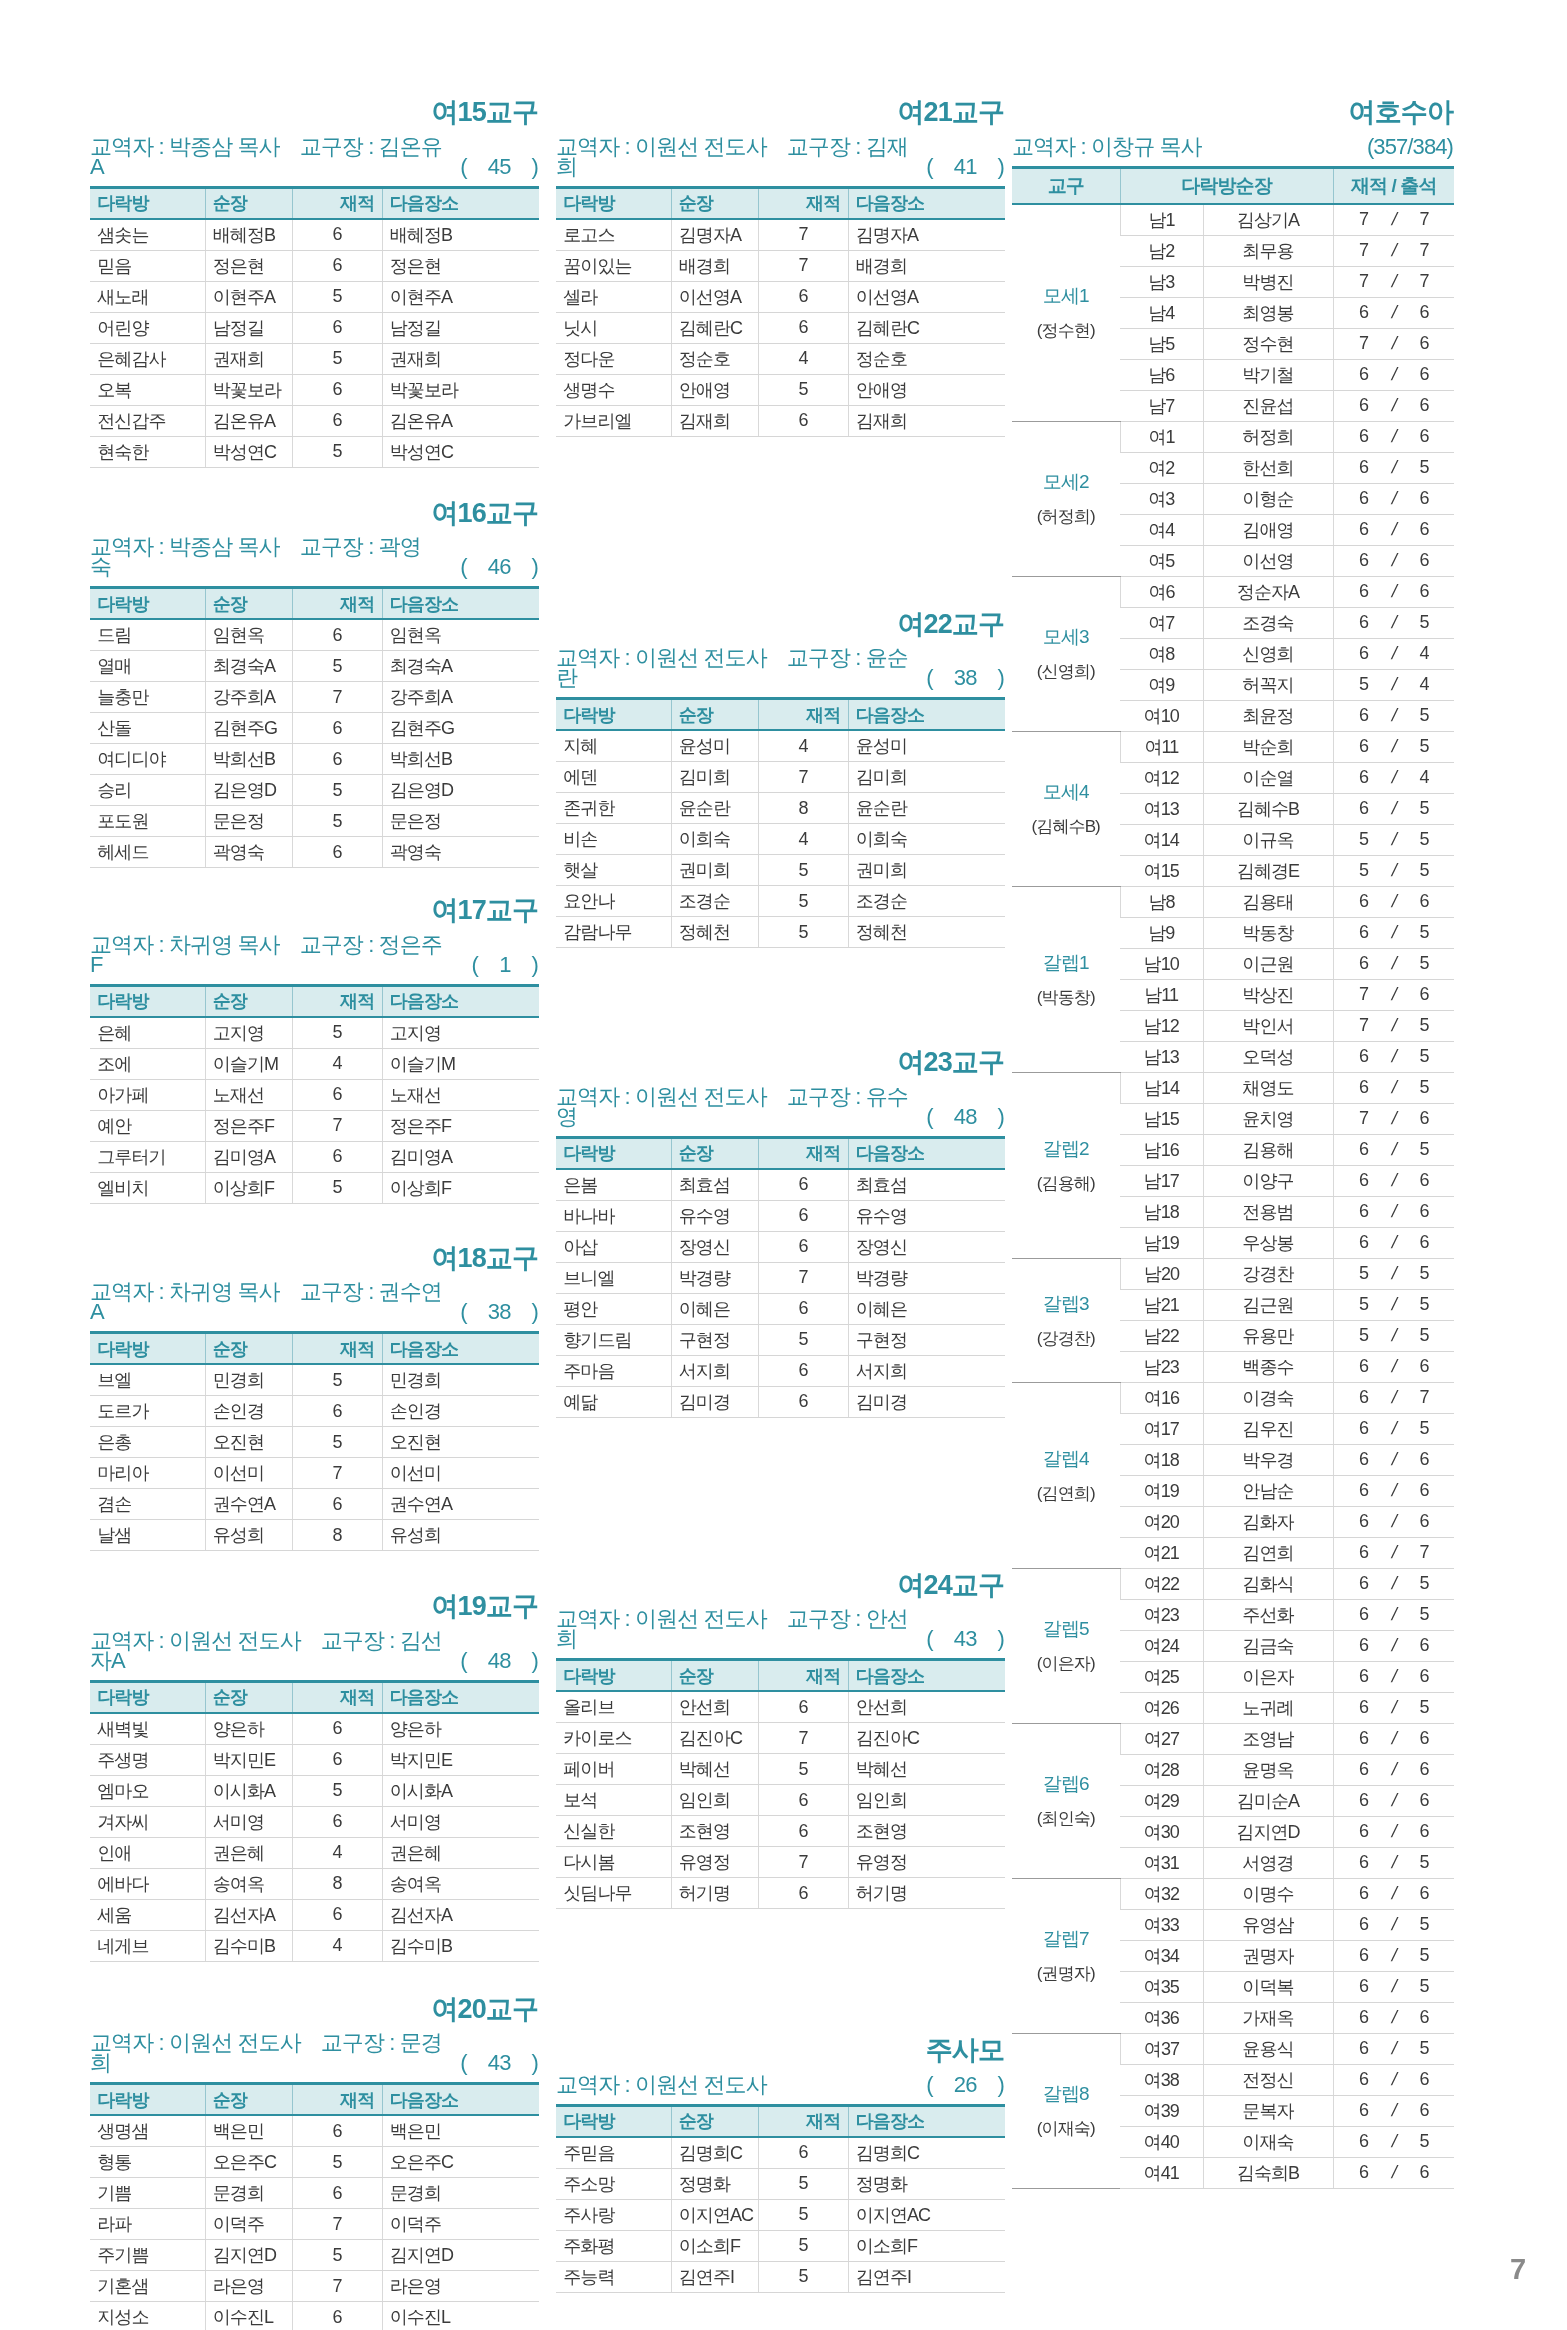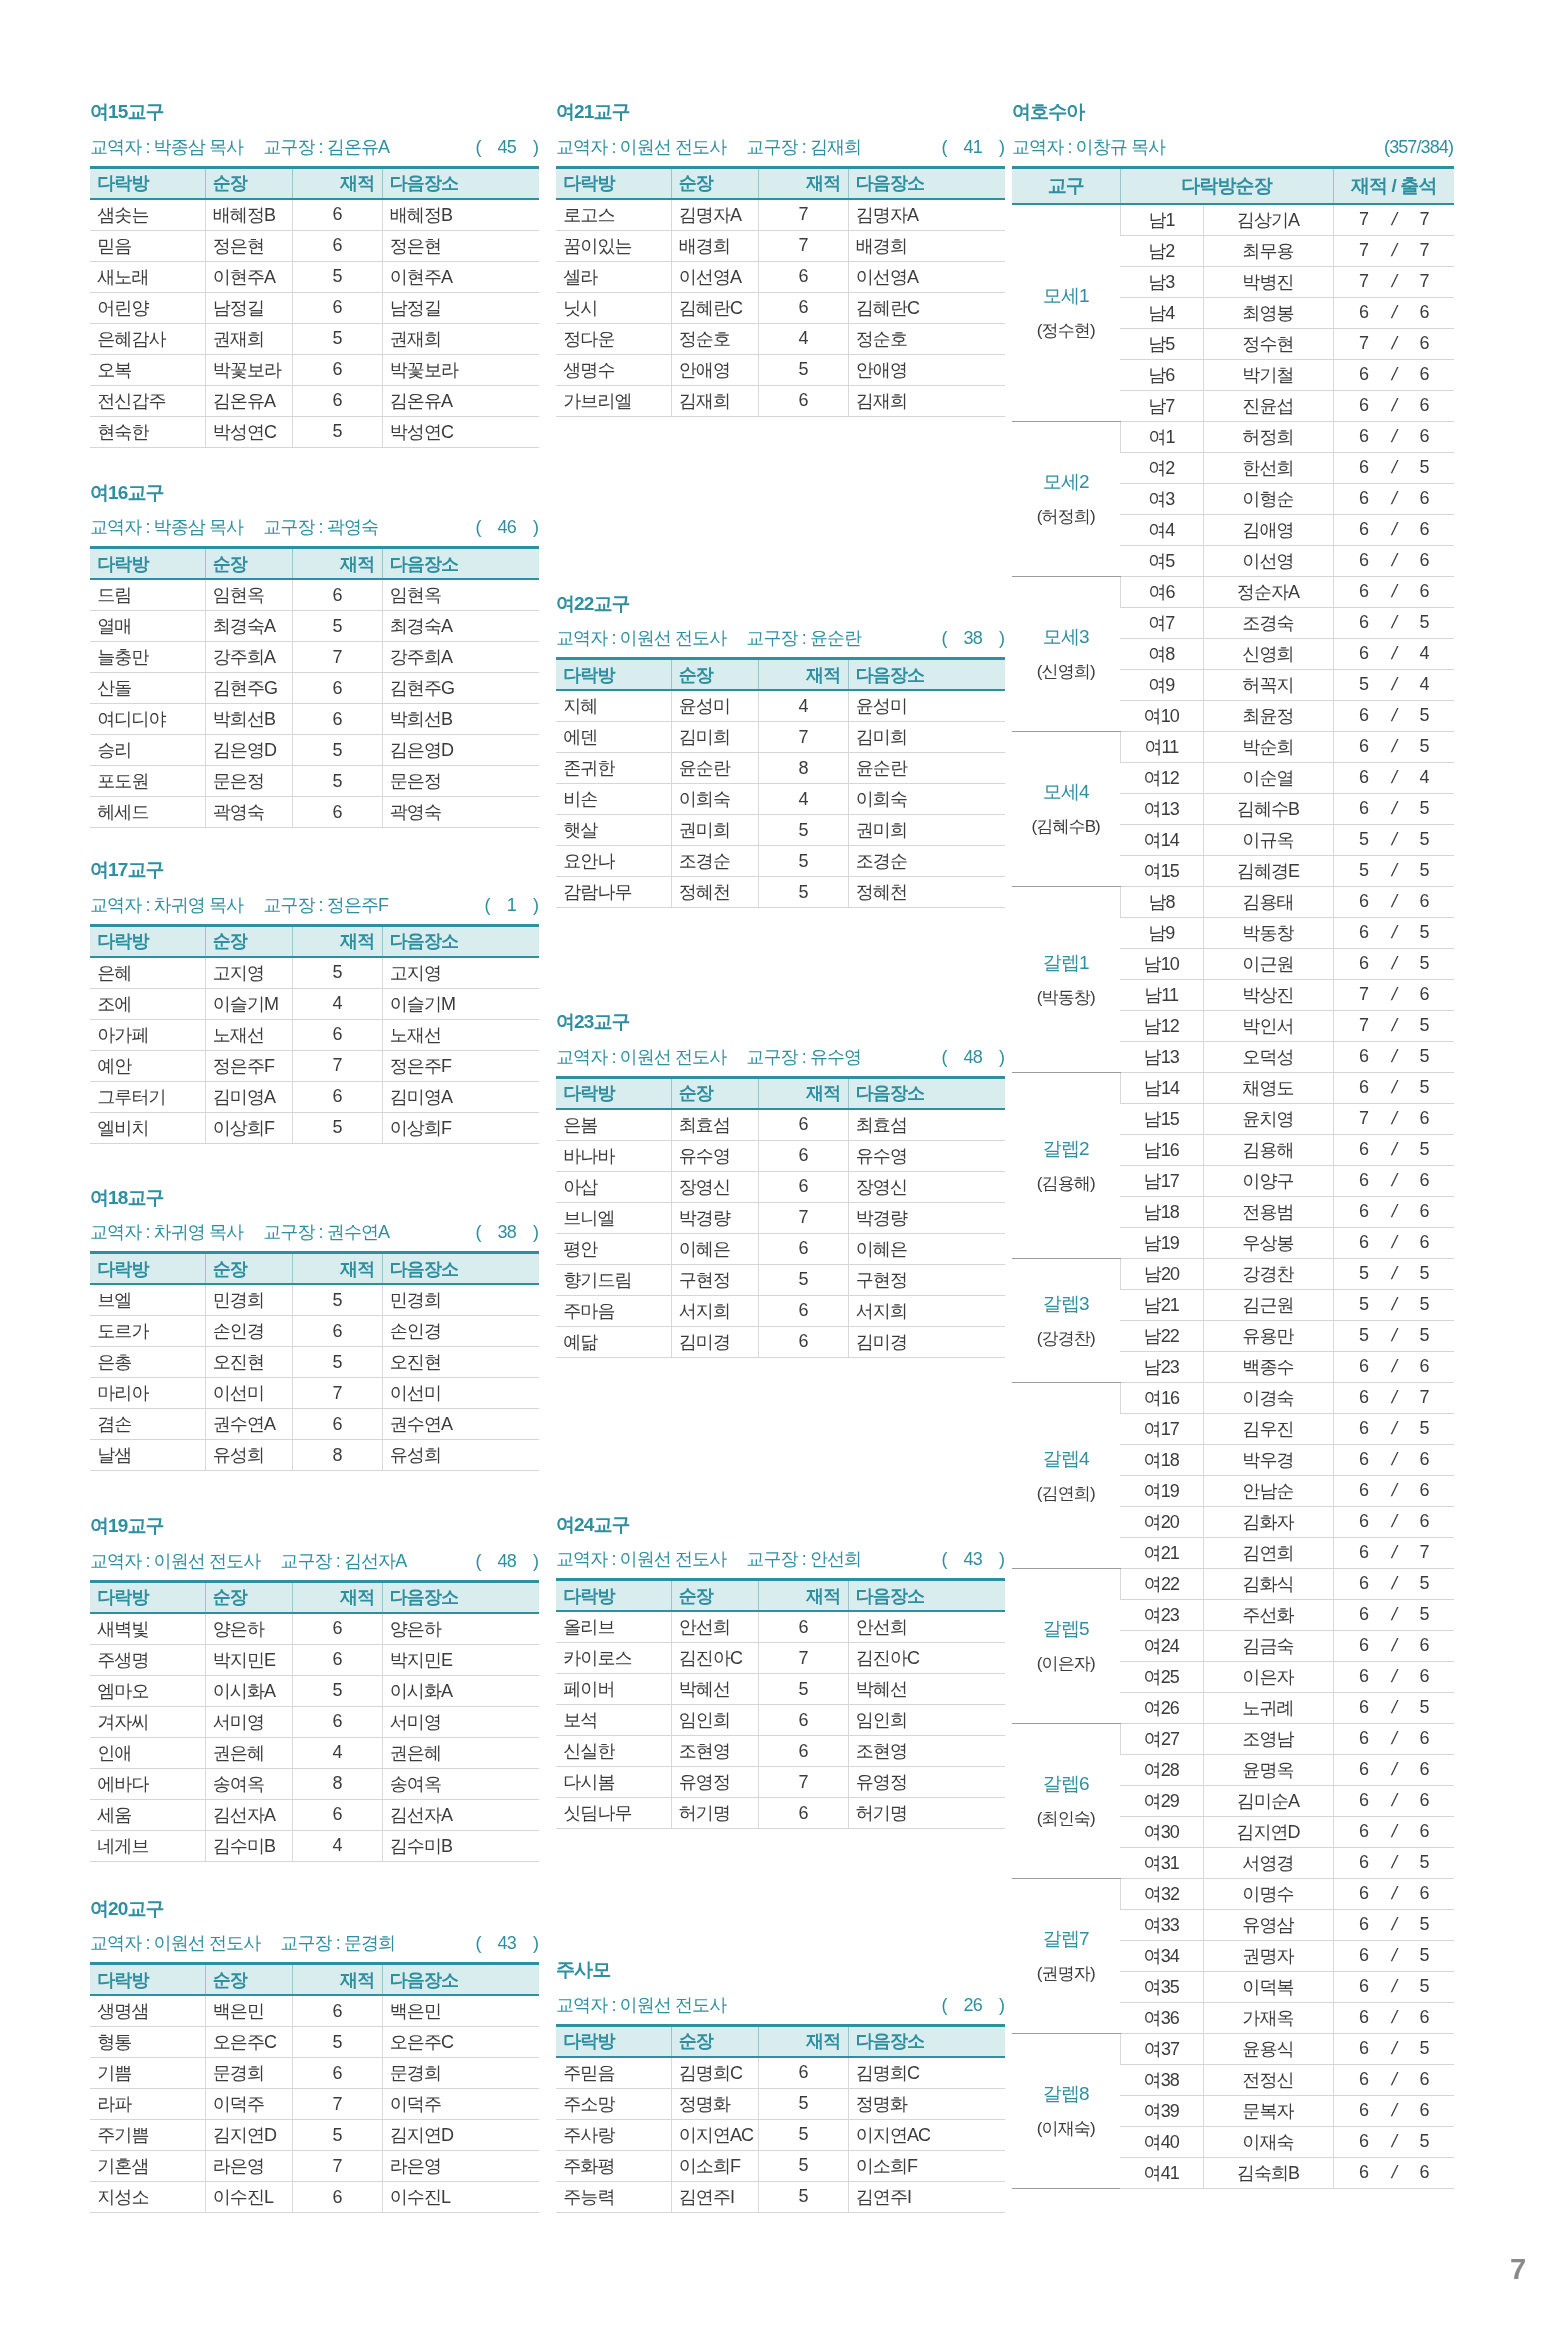--- a/index.html
+++ b/index.html
@@ -6,23 +6,23 @@
   body {
     width:1568px; height:2330px; position:relative; background:#ffffff;
     font-family:"Liberation Sans","DejaVu Sans",sans-serif; color:#3b3b3b;
     overflow:hidden;
   }
   .col { position:absolute; top:97px; }
   #col-left  { left:90px;  width:448px; }
   #col-mid   { left:556px;  width:448px; }
   #col-right { left:1012px; width:441px; }
 
-  .sec-title { font-size:19px; line-height:30.5px; font-weight:bold; color:#2E8FA0; letter-spacing:-0.9px; }
+  .sec-title { font-size:27px; line-height:30.5px; font-weight:bold; color:#2E8FA0; letter-spacing:-0.9px;text-align:right; }
   .sec-meta  { display:flex; justify-content:space-between; align-items:flex-end;
-               font-size:18px; line-height:20px; color:#2E8FA0; margin-top:9px; margin-bottom:9px; letter-spacing:-0.9px;}
+               font-size:22px; line-height:20px; color:#2E8FA0; margin-top:9px; margin-bottom:9px; letter-spacing:-0.9px;}
   .meta-left span { margin-right:20px; }
   .meta-count { white-space:pre; }
 
   table { border-collapse:collapse; table-layout:fixed; width:100%; }
   thead th {
     background:#D9ECEE; color:#2E8FA0; font-size:18px; font-weight:bold;
     text-align:left; padding:0 7.2px; height:29px;
     border-top:3.6px solid #2E8FA0; border-bottom:2.7px solid #2E8FA0;
     letter-spacing:-0.9px;
   }

